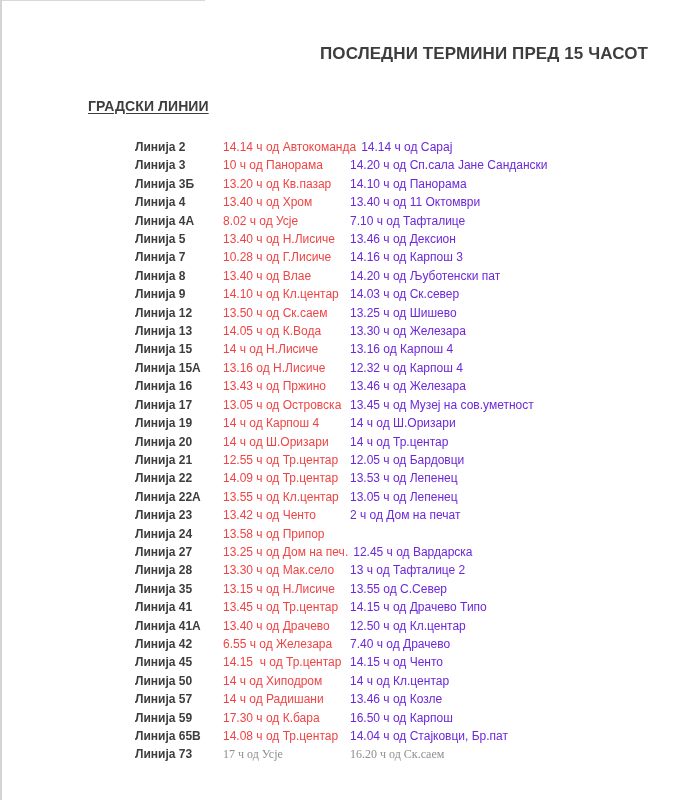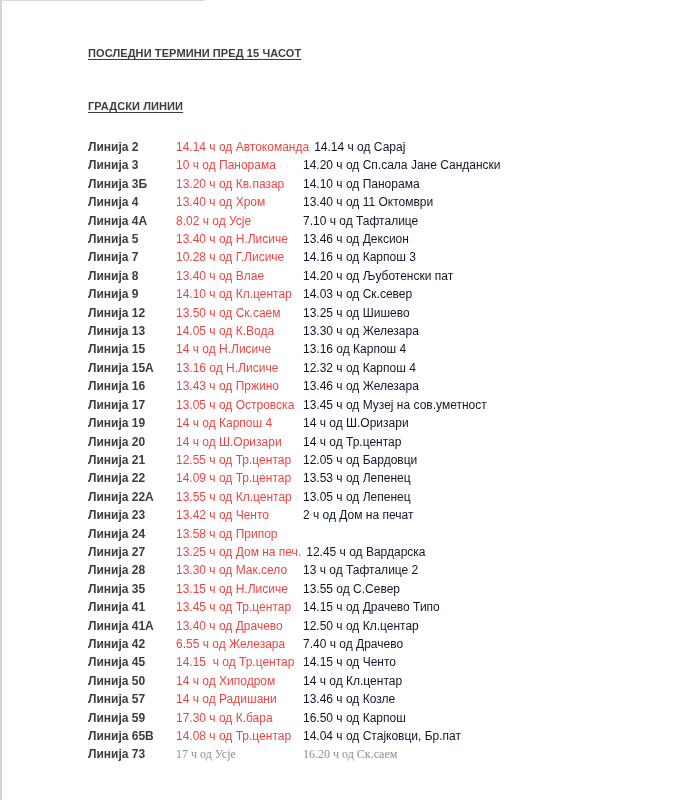--- a/index.html
+++ b/index.html
@@ -29,41 +29,42 @@
     background: #d8d8d8;
   }
   .content {
     position: absolute;
     left: 88px;
     top: 0;
     width: 560px;
   }
   .doc-title {
     margin: 46px 0 0 0;
-    font-size: 11px;
+    font-size: 17px;
     font-weight: bold;
     color: #3d3d3d;
-    text-decoration: underline;
     text-underline-offset: 2px;
     letter-spacing: 0.1px;
     line-height: 15px;
+    text-align: right;
   }
   .section-heading {
     margin: 38px 0 0 0;
-    font-size: 11px;
+    font-size: 14px;
     font-weight: bold;
     color: #3d3d3d;
     text-decoration: underline;
     text-underline-offset: 2px;
     letter-spacing: 0.1px;
     line-height: 15px;
   }
   .lines-table {
     margin-top: 24px;
     font-size: 12px;
+    margin-left: 47px;
   }
   .row {
     display: flex;
     align-items: baseline;
     line-height: 18.4px;
     white-space: pre;
   }
   .col-name {
     flex: 0 0 88px;
     font-weight: bold;
@@ -73,21 +74,21 @@
   .col-dep1 {
     flex: 0 0 auto;
     min-width: 122px;
     padding-right: 5px;
     box-sizing: content-box;
     color: #ef4444;
     white-space: pre;
   }
   .col-dep2 {
     flex: 0 0 auto;
-    color: #0f172a;
+    color: #6d28d9;
     white-space: pre;
   }
   .row.muted .col-dep1,
   .row.muted .col-dep2 {
     color: #8f8f8f;
     font-family: Liberation Serif, serif;
   }
 </style>
 </head>
 <body>

